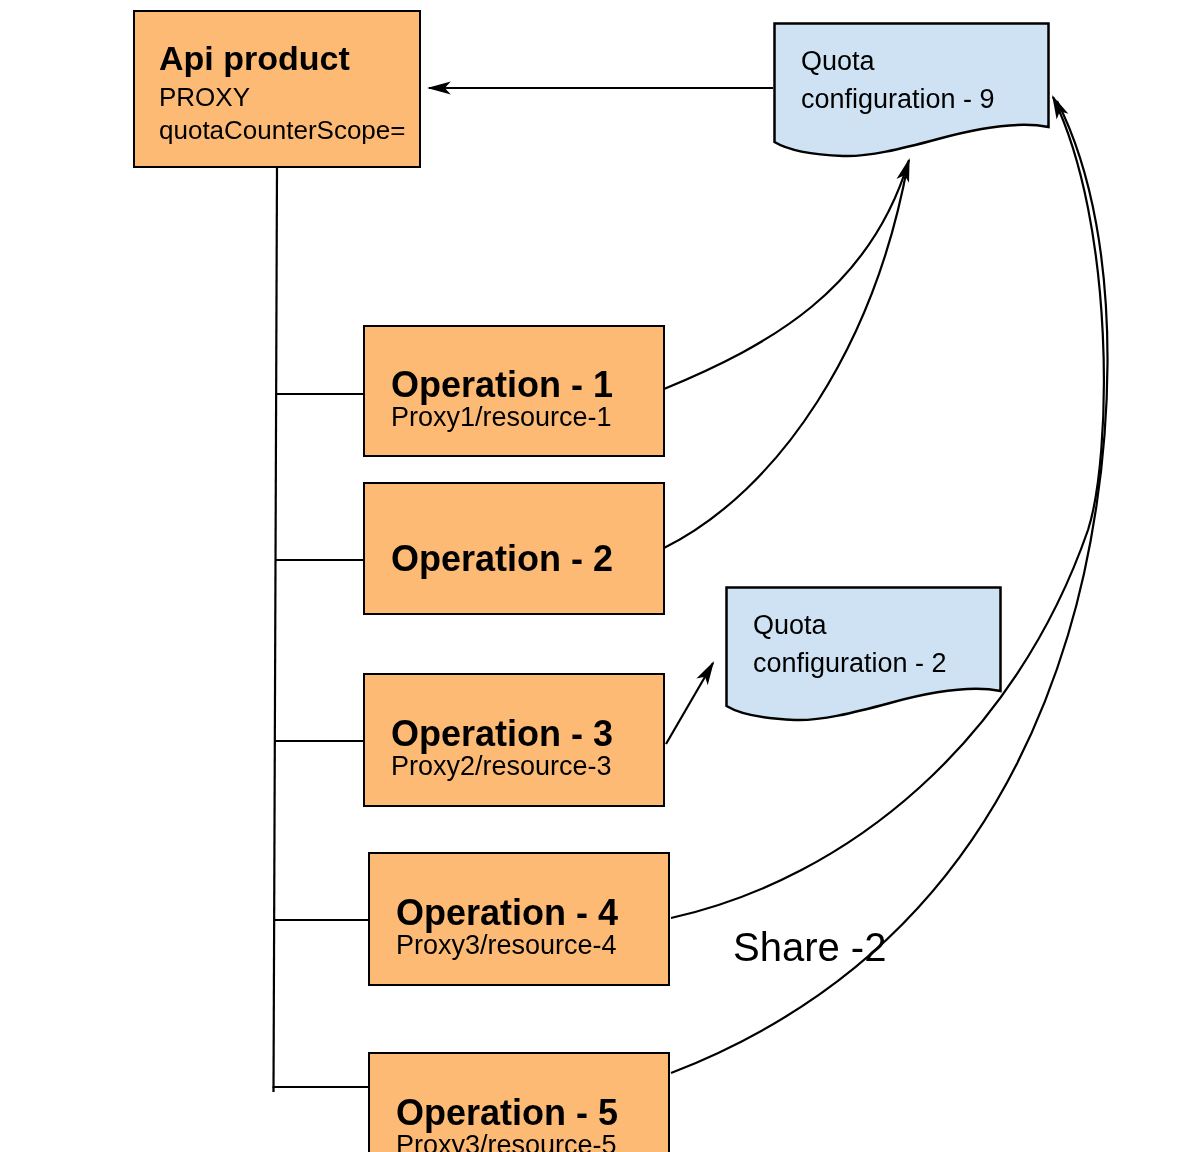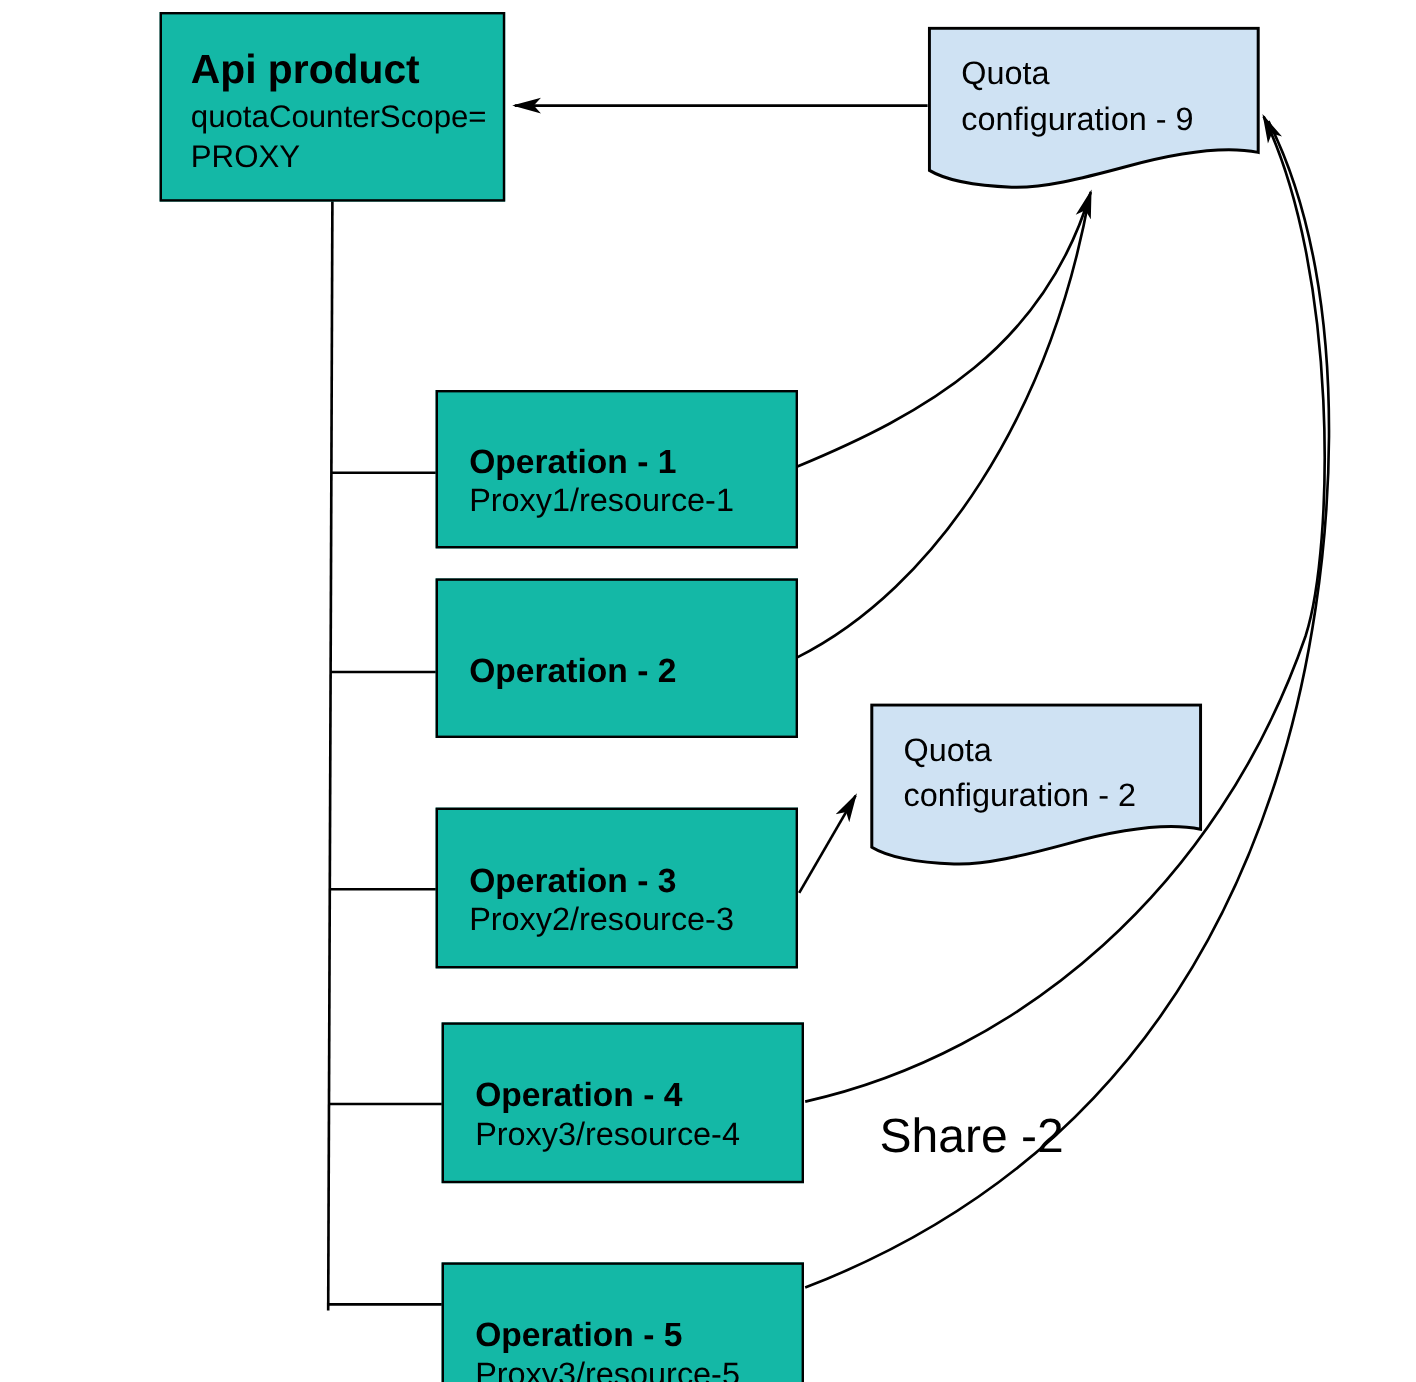--- a/index.html
+++ b/index.html
@@ -8,37 +8,37 @@
     background:#ffffff;
     font-family:"Liberation Sans", sans-serif;
     color:#000;
     position:relative;
     overflow:hidden;
   }
   .stage{position:absolute;inset:0;}
   svg.connectors{position:absolute;left:0;top:0;z-index:1;}
   .node{
     position:absolute;
-    background:#14b8a6;
+    background:#fdba74;
     border:2.5px solid #000;
     box-sizing:border-box;
     z-index:2;
   }
   .api{
     left:133px;top:10px;width:288px;height:158px;
     padding:26px 10px 0 24px;
   }
   .api .title{font-size:34px;font-weight:bold;line-height:40px;letter-spacing:0;}
   .api .meta{font-size:26px;line-height:33px;margin-top:3px;}
   .op{
     width:302px;
     display:flex;flex-direction:column;justify-content:center;
     padding-left:26px;box-sizing:border-box;
   }
-  .op .title{font-size:28px;font-weight:bold;line-height:32px;margin-top:21px;}
+  .op .title{font-size:36px;font-weight:bold;line-height:32px;margin-top:21px;}
   .op .sub{font-size:27px;line-height:33px;}
   .op1{left:363px;top:325px;height:132px;}
   .op2{left:363px;top:482px;height:133px;}
   .op3{left:363px;top:673px;height:134px;}
   .op4{left:368px;top:852px;height:134px;}
   .op5{left:368px;top:1052px;height:134px;}
   .doc{
     position:absolute;z-index:2;width:277px;height:140px;
   }
   .doc svg{position:absolute;left:0;top:0;display:block;}
@@ -78,22 +78,22 @@
       <path d="M664,548 C780,490 875,345 908,163"></path>
       <path d="M666,744 L713,663" marker-end="url(#arrow)"></path>
       <path d="M671,918 C850,878 1015,740 1088,530 C1112,455 1115,225 1053,97" marker-end="url(#arrow)"></path>
       <path d="M671,1073 C860,1000 1000,860 1068,635 C1115,480 1130,245 1057,101"></path>
     </g>
   </svg>
 
   <div class="node api">
     <div class="title">Api product</div>
     <div class="meta">
+      <div>PROXY</div>
       <div>quotaCounterScope=</div>
-      <div>PROXY</div>
     </div>
   </div>
 
   <div class="doc doc1">
     <svg width="277" height="140" viewBox="0 0 277 140">
       <path d="M1.5,1.5 L275.5,1.5 L275.5,105 C245,99 205,106 165,117 C128,127 95,135 70,134 C45,133 18,130 1.5,120 Z" fill="#cfe2f3" stroke="#000" stroke-width="2.5"></path>
     </svg>
     <div class="doc-text">
       <div>Quota</div>
       <div>configuration - 9</div>

